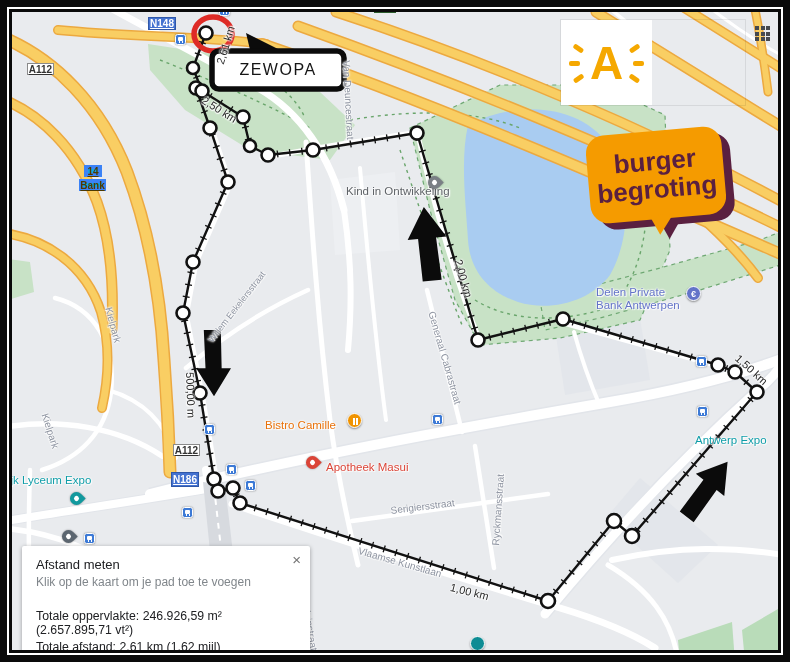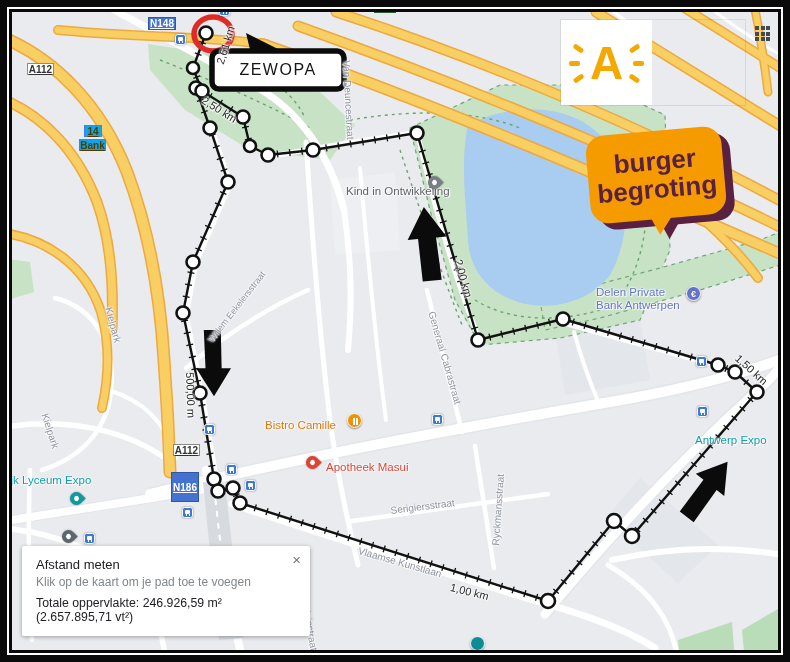--- a/index.html
+++ b/index.html
@@ -13,21 +13,21 @@
        text-shadow:0 0 2px #fff,0 0 2px #fff,0 0 3px #fff,1px 1px 1px #fff;}
   .street{font-size:10px;color:#8D93A0;}
   .dist{font-size:11px;color:#2a2a2a;font-weight:400;}
   .poi{font-size:11.5px;font-weight:500;}
   .poi.gray{color:#5F6368;margin-left:44px;} .poi.orange{color:#E8710A;} .poi.red{color:#DB4437;}
   .poi.indigo{color:#6373C8;text-align:left;line-height:13px;} .poi.teal{color:#0F9DA8;}
   .badge{position:absolute;display:flex;align-items:center;justify-content:center;
          font-size:10px;font-weight:bold;border-radius:0;text-decoration:underline;}
   .badge.blue{background:#4472D0;color:#fff;border:1px solid #2f57a8;}
   .badge.white{background:#fff;color:#333;border:1px solid #8a8a8a;}
-  .badge.yellow{background:#0ea5e9;color:#4d3a00;border:1px solid #3b82f6;}
+  .badge.yellow{background:#0ea5e9;color:#4d3a00;border:4px solid #3b82f6;margin-top:40px;}
   .badge.green{background:#3E7D3F;border:1px solid #2c5c2d;}
   .ticon{position:absolute;width:11px;height:11px;background:#3D7AD6;border:1px solid #fff;
          border-radius:2.5px;box-shadow:0 0 2px rgba(0,0,0,.45);}
   .ticon::after{content:"";position:absolute;left:2px;top:2px;width:5px;height:4px;background:#fff;border-radius:1px;}
   .ticon::before{content:"";position:absolute;left:2.5px;bottom:1.5px;width:1.5px;height:1.5px;background:#fff;box-shadow:3px 0 0 #fff;}
   .pin{position:absolute;width:13px;height:13px;border-radius:50% 50% 50% 0;transform:rotate(-135deg);
        box-shadow:0 0 2px rgba(0,0,0,.4);}
   .pin::after{content:"";position:absolute;left:4px;top:4px;width:5px;height:5px;border-radius:50%;background:#fff;}
   .cpin{position:absolute;width:15px;height:15px;border-radius:50%;border:1.5px solid #fff;
         box-shadow:0 1px 2px rgba(0,0,0,.4);color:#fff;font-size:9px;font-weight:bold;
@@ -55,21 +55,21 @@
   .burger .tail-dark{position:absolute;left:66px;bottom:-21px;border-left:10px solid transparent;
         border-right:15px solid transparent;border-top:22px solid #5A2040;}
   .burger .tail{position:absolute;left:58px;bottom:-16px;border-left:9px solid transparent;
         border-right:15px solid transparent;border-top:20px solid #F59B00;}
   
   .panel{position:absolute;left:22px;top:546px;width:288px;background:#fff;border-radius:2px;
         box-shadow:0 1px 4px rgba(0,0,0,.35);padding:11px 14px 12px 14px;}
   .panel .title{font-size:13px;color:#202124;font-weight:500;}
   .panel .subtitle{font-size:12px;color:#80868B;margin-top:3px;}
   .panel .line{font-size:12.3px;color:#202124;margin-top:3px;}
-  .panel .line.first{margin-top:7px;}
+  .panel .line.first{margin-top:20px;}
   .panel .close{position:absolute;right:9px;top:6px;font-size:15px;color:#757575;cursor:pointer;line-height:15px;}
   
   .gridicon{position:absolute;left:755px;top:26px;width:16px;height:16px;display:grid;
         grid-template-columns:repeat(3,4px);grid-template-rows:repeat(3,4px);gap:1.5px;}
   .gridicon span{background:#46494e;}
 </style>
 </head>
 <body>
 
 <div class="stage">
@@ -257,21 +257,21 @@
     <div class="lbl poi teal" style="left:8px;top:474px;">ijk Lyceum Expo</div>
     <div class="pin" style="left:70px;top:492px;background:#12999E;"></div>
     <div class="pin" style="left:62px;top:530px;background:#5C6670;"></div>
     <div class="cpin" style="left:470px;top:636px;background:#0E8C94;"></div>
 
     <div class="badge blue" style="left:148px;top:17px;width:28px;height:13px;">N148</div>
     <div class="badge white" style="left:27px;top:63px;width:27px;height:12px;">A112</div>
     <div class="badge yellow" style="left:84px;top:125px;width:18px;height:12px;">14</div>
     <div class="badge yellow" style="left:79px;top:139px;width:27px;height:12px;">Bank</div>
     <div class="badge white" style="left:173px;top:444px;width:27px;height:12px;">A112</div>
-    <div class="badge blue" style="left:171px;top:472px;width:28px;height:30px;">N186</div>
+    <div class="badge blue" style="left:171px;top:472px;width:28px;height:15px;">N186</div>
     <div class="badge green" style="left:374px;top:3px;width:22px;height:10px;"></div>
 
     <div class="ticon" style="left:175px;top:34px;"></div>
     <div class="ticon" style="left:219px;top:5px;"></div>
     <div class="ticon" style="left:204px;top:424px;"></div>
     <div class="ticon" style="left:226px;top:464px;"></div>
     <div class="ticon" style="left:245px;top:480px;"></div>
     <div class="ticon" style="left:182px;top:507px;"></div>
     <div class="ticon" style="left:432px;top:414px;"></div>
     <div class="ticon" style="left:696px;top:356px;"></div>
@@ -309,18 +309,19 @@
             <span></span>
             <span></span>
             <span></span>
     </div>
 
     <div class="panel">
       <div class="close">×</div>
       <div class="title">Afstand meten</div>
       <div class="subtitle">Klik op de kaart om je pad toe te voegen</div>
       <div class="line first">Totale oppervlakte: 246.926,59 m² (2.657.895,71 vt²)</div>
+      <div class="line">Totale afstand: 2,61 km (1,62 mijl)</div>
     </div>
 
    </div>
   </div>
  </div>
 </div>
 
 </body></html>

